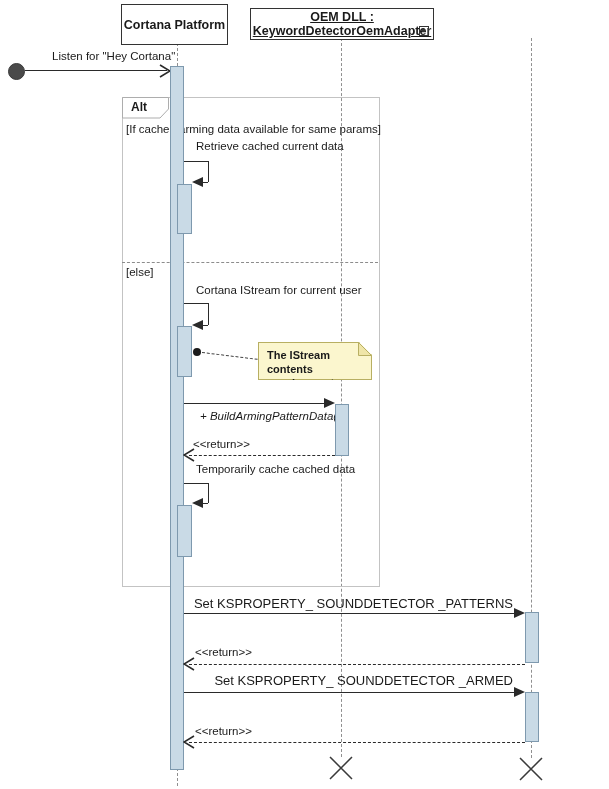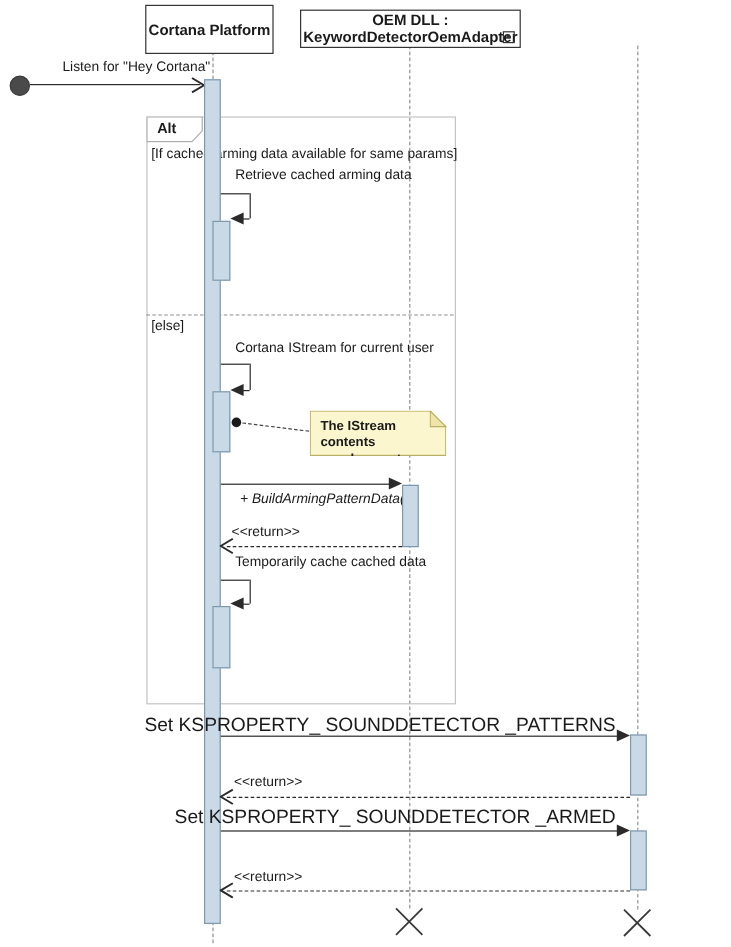--- a/index.html
+++ b/index.html
@@ -15,32 +15,32 @@
   }
   html,body{margin:0;padding:0;background:#fff;}
   .canvas{
     position:relative;width:609px;height:789px;background:#fff;overflow:hidden;
     font-family:"Liberation Sans","DejaVu Sans",sans-serif;color:var(--text);
   }
   .lifeline{position:absolute;width:0;border-left:1px dashed var(--lifeline);}
   .actor-box{position:absolute;background:#fff;border:1.5px solid #333;
     display:flex;flex-direction:column;align-items:center;justify-content:center;
     font-weight:bold;font-size:12.5px;line-height:14px;text-align:center;}
-  .u{}
+  .u{text-decoration:underline;}
   .element-icon{position:absolute;right:4px;bottom:3px;width:8px;height:8px;border:1px solid #333;}
   .element-icon::after{content:"";position:absolute;left:2px;top:2px;width:3px;height:3px;background:#333;}
   .bar{position:absolute;background:var(--activation-fill);border:1px solid var(--activation-border);box-sizing:border-box;}
   .hline{position:absolute;height:0;border-top:1.4px solid var(--line);}
   .hline.dash{border-top:1.4px dashed var(--line);}
   .vseg{position:absolute;width:0;border-left:1.4px solid var(--line);}
   .head-r{position:absolute;width:0;height:0;border-left:11px solid var(--line);border-top:5px solid transparent;border-bottom:5px solid transparent;}
   .head-l{position:absolute;width:0;height:0;border-right:11px solid var(--line);border-top:5px solid transparent;border-bottom:5px solid transparent;}
   .openhead{position:absolute;}
   .label{position:absolute;font-size:11.5px;white-space:nowrap;color:var(--text);}
-  .label.big{font-size:16px;}
+  .label.big{font-size:13px;}
   .label.italic{font-style:italic;}
   .frame{position:absolute;border:1px solid var(--frame-border);background:transparent;}
   .frame-tab{position:absolute;}
   .frame-tab .tab-text{position:absolute;left:9px;top:3px;font-weight:bold;font-size:12px;}
   .divider{position:absolute;height:0;border-top:1.4px dashed #8c8c8c;}
   .start-node{position:absolute;width:17px;height:17px;border-radius:50%;background:var(--start-node);border:1px solid #3a3a3a;box-sizing:border-box;}
   .note{position:absolute;background:var(--note-fill);border:1px solid var(--note-border);box-sizing:border-box;
     clip-path:polygon(0 0,calc(100% - 13px) 0,100% 13px,100% 100%,0 100%);
     font-size:11px;line-height:14px;padding:5px 4px 0 8px;}
   .note-dot{position:absolute;width:8px;height:8px;border-radius:50%;background:#1a1a1a;}
@@ -81,21 +81,21 @@
   <div class="hline" style="left:25px;top:70px;width:142px;"></div>
   <svg class="openhead" width="12" height="14" style="left:159px;top:64px;">
     <path d="M1,1 L11,7 L1,13" fill="none" stroke="#2A2A2A" stroke-width="1.6"></path>
   </svg>
 
   <div class="bar" style="left:170px;top:66px;width:14px;height:704px;"></div>
   <div class="bar" style="left:177px;top:184px;width:15px;height:50px;"></div>
   <div class="bar" style="left:177px;top:326px;width:15px;height:51px;"></div>
   <div class="bar" style="left:177px;top:505px;width:15px;height:52px;"></div>
 
-  <div class="label" style="left:196px;top:140px;">Retrieve cached arming data</div>
+  <div class="label" style="left:196px;top:140px;">Retrieve cached current data</div>
   <div class="hline" style="left:184px;top:161px;width:24px;"></div>
   <div class="vseg" style="left:208px;top:161px;height:21px;"></div>
   <div class="hline" style="left:197px;top:182px;width:11px;"></div>
   <div class="head-l" style="left:192px;top:177px;"></div>
 
   <div class="label" style="left:196px;top:284px;">Cortana IStream for current user</div>
   <div class="hline" style="left:184px;top:303px;width:24px;"></div>
   <div class="vseg" style="left:208px;top:303px;height:22px;"></div>
   <div class="hline" style="left:197px;top:325px;width:11px;"></div>
   <div class="head-l" style="left:192px;top:320px;"></div>

